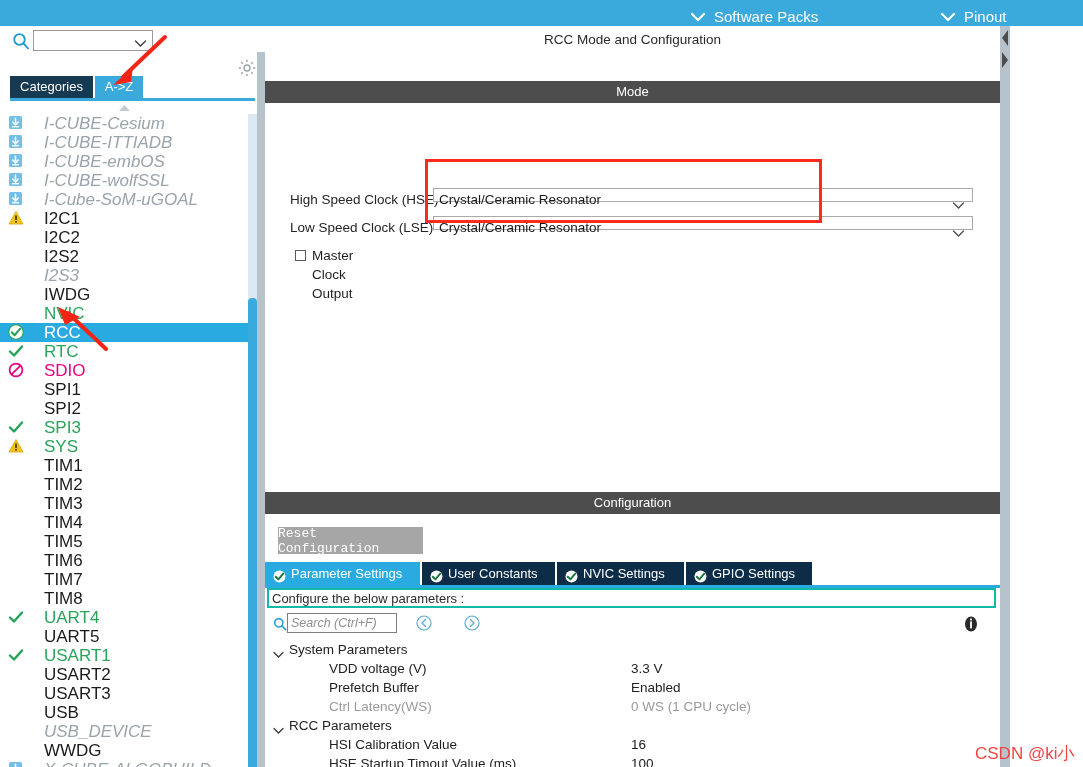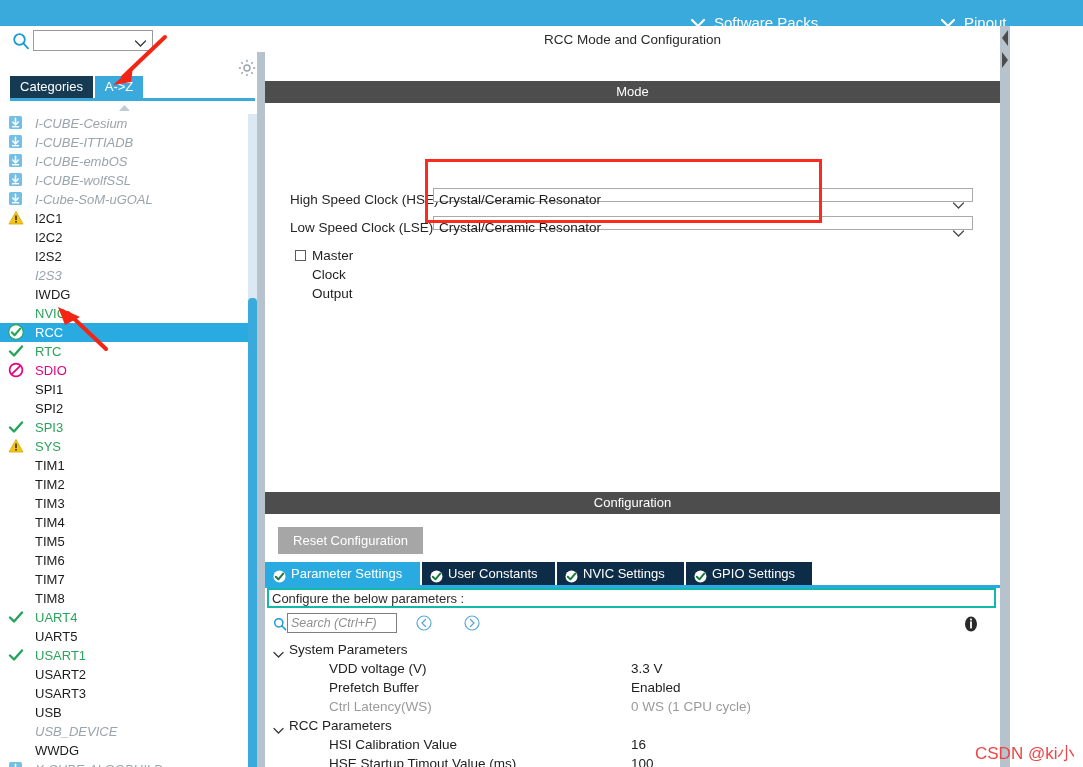--- a/index.html
+++ b/index.html
@@ -12,21 +12,21 @@
     overflow:hidden;
     position:relative;
   }
   
   #topbar{
     position:absolute;left:0;top:0;width:1083px;height:26px;
     background:#3aa9dc;
   }
   #topbar .menu{
     position:absolute;top:0;height:33px;line-height:26px;
-    color:#ffffff;font-size:15px;display:flex;align-items:center;gap:8px;margin-top:6px;
+    color:#ffffff;font-size:15px;display:flex;align-items:center;gap:8px;
   }
   #topbar .menu .chev{display:inline-block;}
   #mi-packs{left:690px;}
   #mi-pinout{left:940px;}
   .chev-svg{display:block;}
 
   
   #leftpanel{
     position:absolute;left:0;top:26px;width:265px;height:741px;
     background:#ffffff;
@@ -59,21 +59,21 @@
     position:absolute;left:0;top:75px;width:248px;height:13px;background:#fff;
   }
   #list-up-arrow svg{position:absolute;left:118px;top:3px;}
 
   #itemlist{
     position:absolute;left:0;top:88px;width:248px;height:679px;
     background:#ffffff;overflow:hidden;
   }
   .item{
     position:relative;height:19px;line-height:19px;
-    padding-left:35px;font-size:13px;white-space:nowrap;
+    padding-left:44px;font-size:17px;white-space:nowrap;
     color:#1b1b1b;
   }
   .item.sel{background:#29abe2;color:#ffffff;}
   .item .ico{position:absolute;left:8px;top:1px;width:17px;height:17px;}
   .item.green{color:#2aa45a;}
   .item.magenta{color:#e6007e;}
   .item.grey-ital{color:#9aa4ab;font-style:italic;}
 
   
   #left-sb-track{
@@ -133,21 +133,21 @@
 
   
   #config-bar{left:0;top:466px;width:735px;height:22px;line-height:22px;}
   #configbox{
     position:absolute;left:0;top:488px;width:735px;height:253px;background:#ffffff;
   }
   #reset-btn{
     position:absolute;left:13px;top:13px;width:145px;height:27px;
     background:#a6a6a6;color:#ffffff;font-size:13px;
     display:flex;align-items:center;justify-content:center;
-    border:none;cursor:default;
+    border:none;cursor:default;font-family:Liberation Mono, monospace;
   }
   #tabstrip{position:absolute;left:0;top:48px;height:23px;}
   .ctab{
     position:absolute;top:0;height:23px;line-height:23px;
     color:#ffffff;font-size:13px;padding-left:26px;padding-right:0;
     box-sizing:border-box;white-space:nowrap;
   }
   .ctab.active{background:#29abe2;}
   .ctab.idle{background:#0d2c47;}
   .ctab .chk{position:absolute;left:8px;top:5px;}

